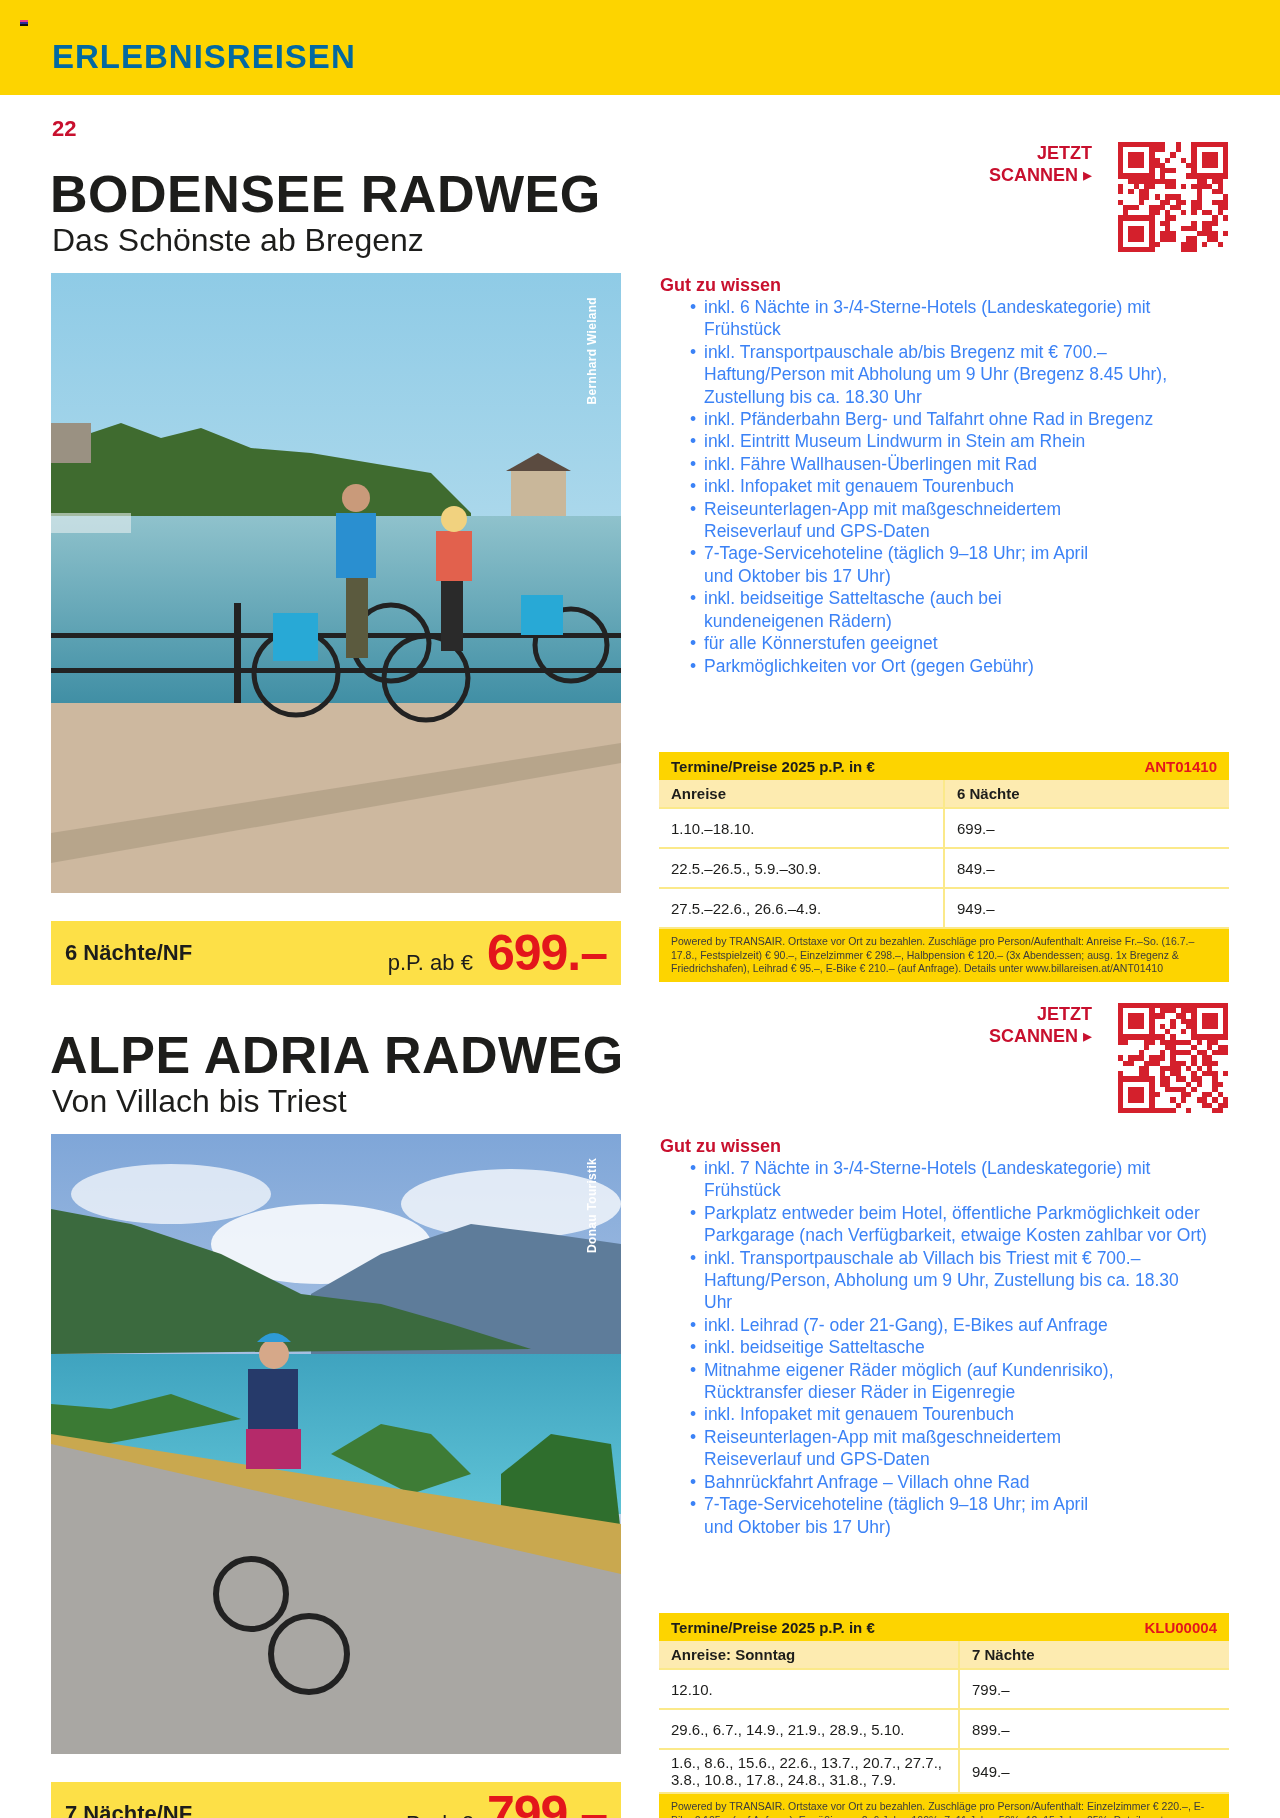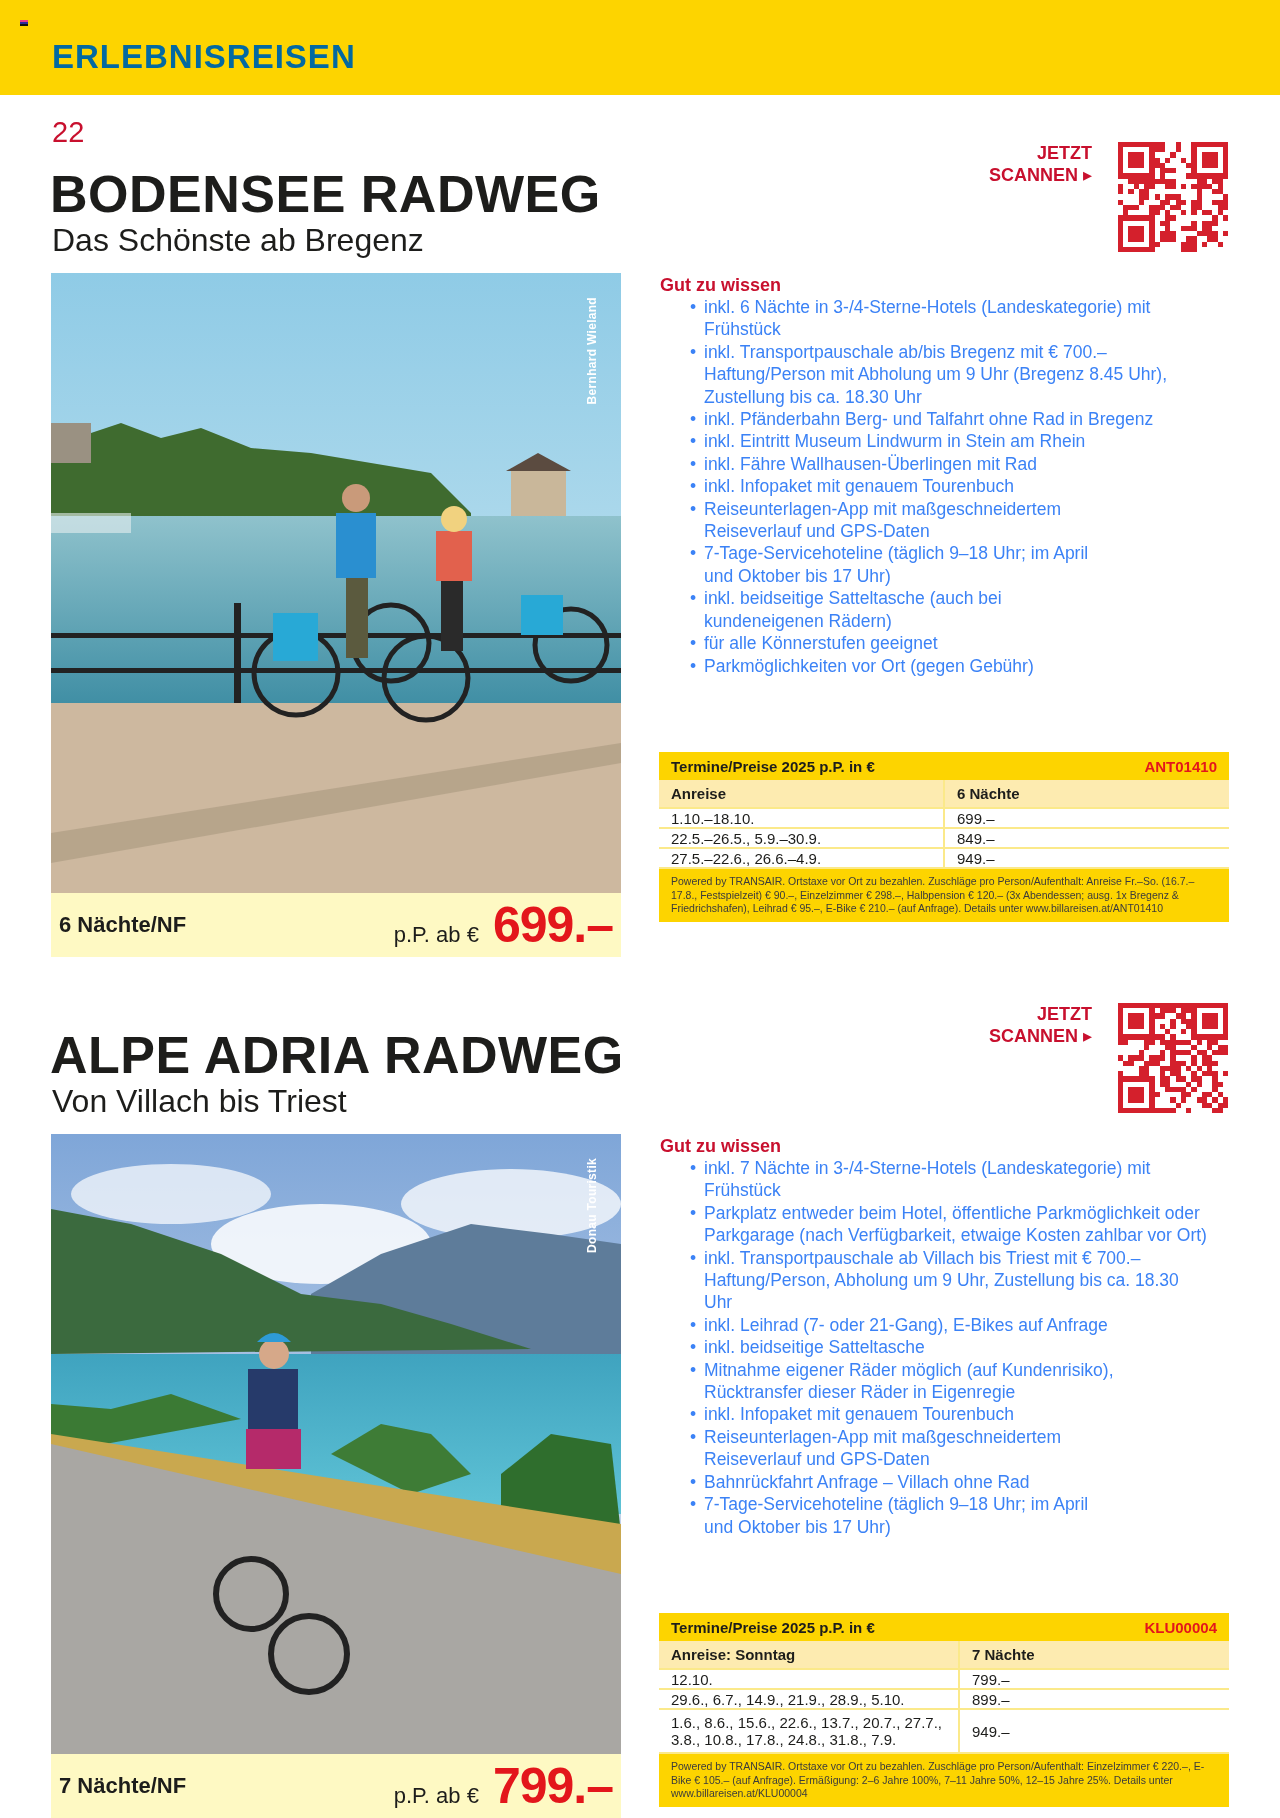--- a/index.html
+++ b/index.html
@@ -4,53 +4,53 @@
 <style>
   * { box-sizing: border-box; margin: 0; padding: 0; }
   html, body { width: 1280px; height: 1818px; background: #ffffff; overflow: hidden; }
   body { font-family: "Liberation Sans", "DejaVu Sans", sans-serif; color: #1d1d1b; position: relative; }
 
   .topbar { position: absolute; left: 0; top: 0; width: 1280px; height: 95px; background: #fdd400; }
   .reg-mark { position: absolute; left: 20px; top: 20px; width: 8px; height: 7px; display: flex; flex-direction: column; }
   .reg-mark span { display: block; height: 2px; width: 8px; }
   .section-title { position: absolute; left: 52px; top: 38px; font-size: 33px; font-weight: 700; color: #0369a1; letter-spacing: 1px; }
 
-  .page-number { position: absolute; left: 52px; top: 116px; font-size: 29px; font-weight: 400; color: #c8102e; }
+  .page-number { position: absolute; left: 52px; top: 116px; font-size: 22px; font-weight: 700; color: #c8102e; }
   .trip-title { position: absolute; left: 50px; font-size: 52px; font-weight: 700; color: #1d1d1b; letter-spacing: 0.5px; line-height: 1; }
   .trip-subtitle { position: absolute; left: 52px; font-size: 32px; font-weight: 400; color: #1d1d1b; line-height: 1; }
 
   .qr-block { position: absolute; right: 52px; display: flex; align-items: flex-start; gap: 26px; }
   .scan-label { font-size: 18px; font-weight: 700; color: #c8102e; text-align: right; line-height: 22px; }
   .qr { width: 110px; height: 110px; display: grid; grid-template-columns: repeat(21, 1fr); grid-template-rows: repeat(21, 1fr); }
   .qr i { display: block; }
   .qr i.on { background: #d4202c; }
 
   .photo { position: absolute; left: 51px; width: 570px; overflow: hidden; }
   .photo-credit { position: absolute; right: 22px; top: 24px; writing-mode: vertical-rl; transform: rotate(180deg); font-size: 12px; font-weight: 700; color: #ffffff; letter-spacing: 0.3px; }
 
-  .price-bar { position: absolute; left: 51px; width: 570px; height: 64px; background: #fef9c3; display: flex; align-items: center; padding: 0 8px; }
+  .price-bar { position: absolute; left: 51px; width: 570px; height: 64px; background: #fde047; display: flex; align-items: center; padding: 0 14px; margin-top: 28px; }
   .nights-label { font-size: 22px; font-weight: 700; color: #1d1d1b; }
   .price-right { margin-left: auto; display: flex; align-items: baseline; gap: 14px; }
   .pp-label { font-size: 22px; color: #1d1d1b; }
   .price-big { font-size: 50px; font-weight: 700; color: #e3161b; letter-spacing: -1px; line-height: 1; }
 
   .gut { position: absolute; left: 660px; width: 580px; color: #c8102e; }
   .gut-heading { font-size: 18px; font-weight: 700; line-height: 22px; color: #c8102e; }
   .gut-list { list-style: none; padding-left: 30px; }
   .gut-list li { font-size: 17.5px; line-height: 22.4px; position: relative; padding-left: 14px; color: #3b82f6; }
   .gut-list li::before { content: "\2022"; position: absolute; left: 0; top: 0; }
 
   .table-block { position: absolute; left: 659px; width: 570px; }
   .tbl-head { background: #fdd400; height: 28px; display: flex; align-items: center; padding: 0 12px; }
   .tbl-head .t { font-size: 15px; font-weight: 700; color: #1d1d1b; }
   .tbl-head .code { margin-left: auto; font-size: 15px; font-weight: 700; color: #e3161b; }
   .tbl { width: 100%; border-collapse: collapse; }
   .tbl th, .tbl td { text-align: left; font-size: 15px; padding: 0 12px; border-bottom: 2px solid #fbe98a; color: #1d1d1b; }
   .tbl th { background: #fdebb0; font-weight: 700; height: 28px; }
-  .tbl td { height: 20px; font-weight: 400; }
+  .tbl td { height: 40px; font-weight: 400; }
   .tbl td.c1, .tbl th.c1 { border-right: 2px solid #fbe98a; }
   .tbl td.multi { height: 44px; line-height: 17px; }
   .tbl-foot { background: #fdd400; padding: 6px 12px; font-size: 10.5px; line-height: 13.5px; color: #3b3b3b; }
 </style>
 </head>
 <body>
 
 <div class="topbar">
   <div class="reg-mark">
     <span style="background:#e83e8c"></span>

